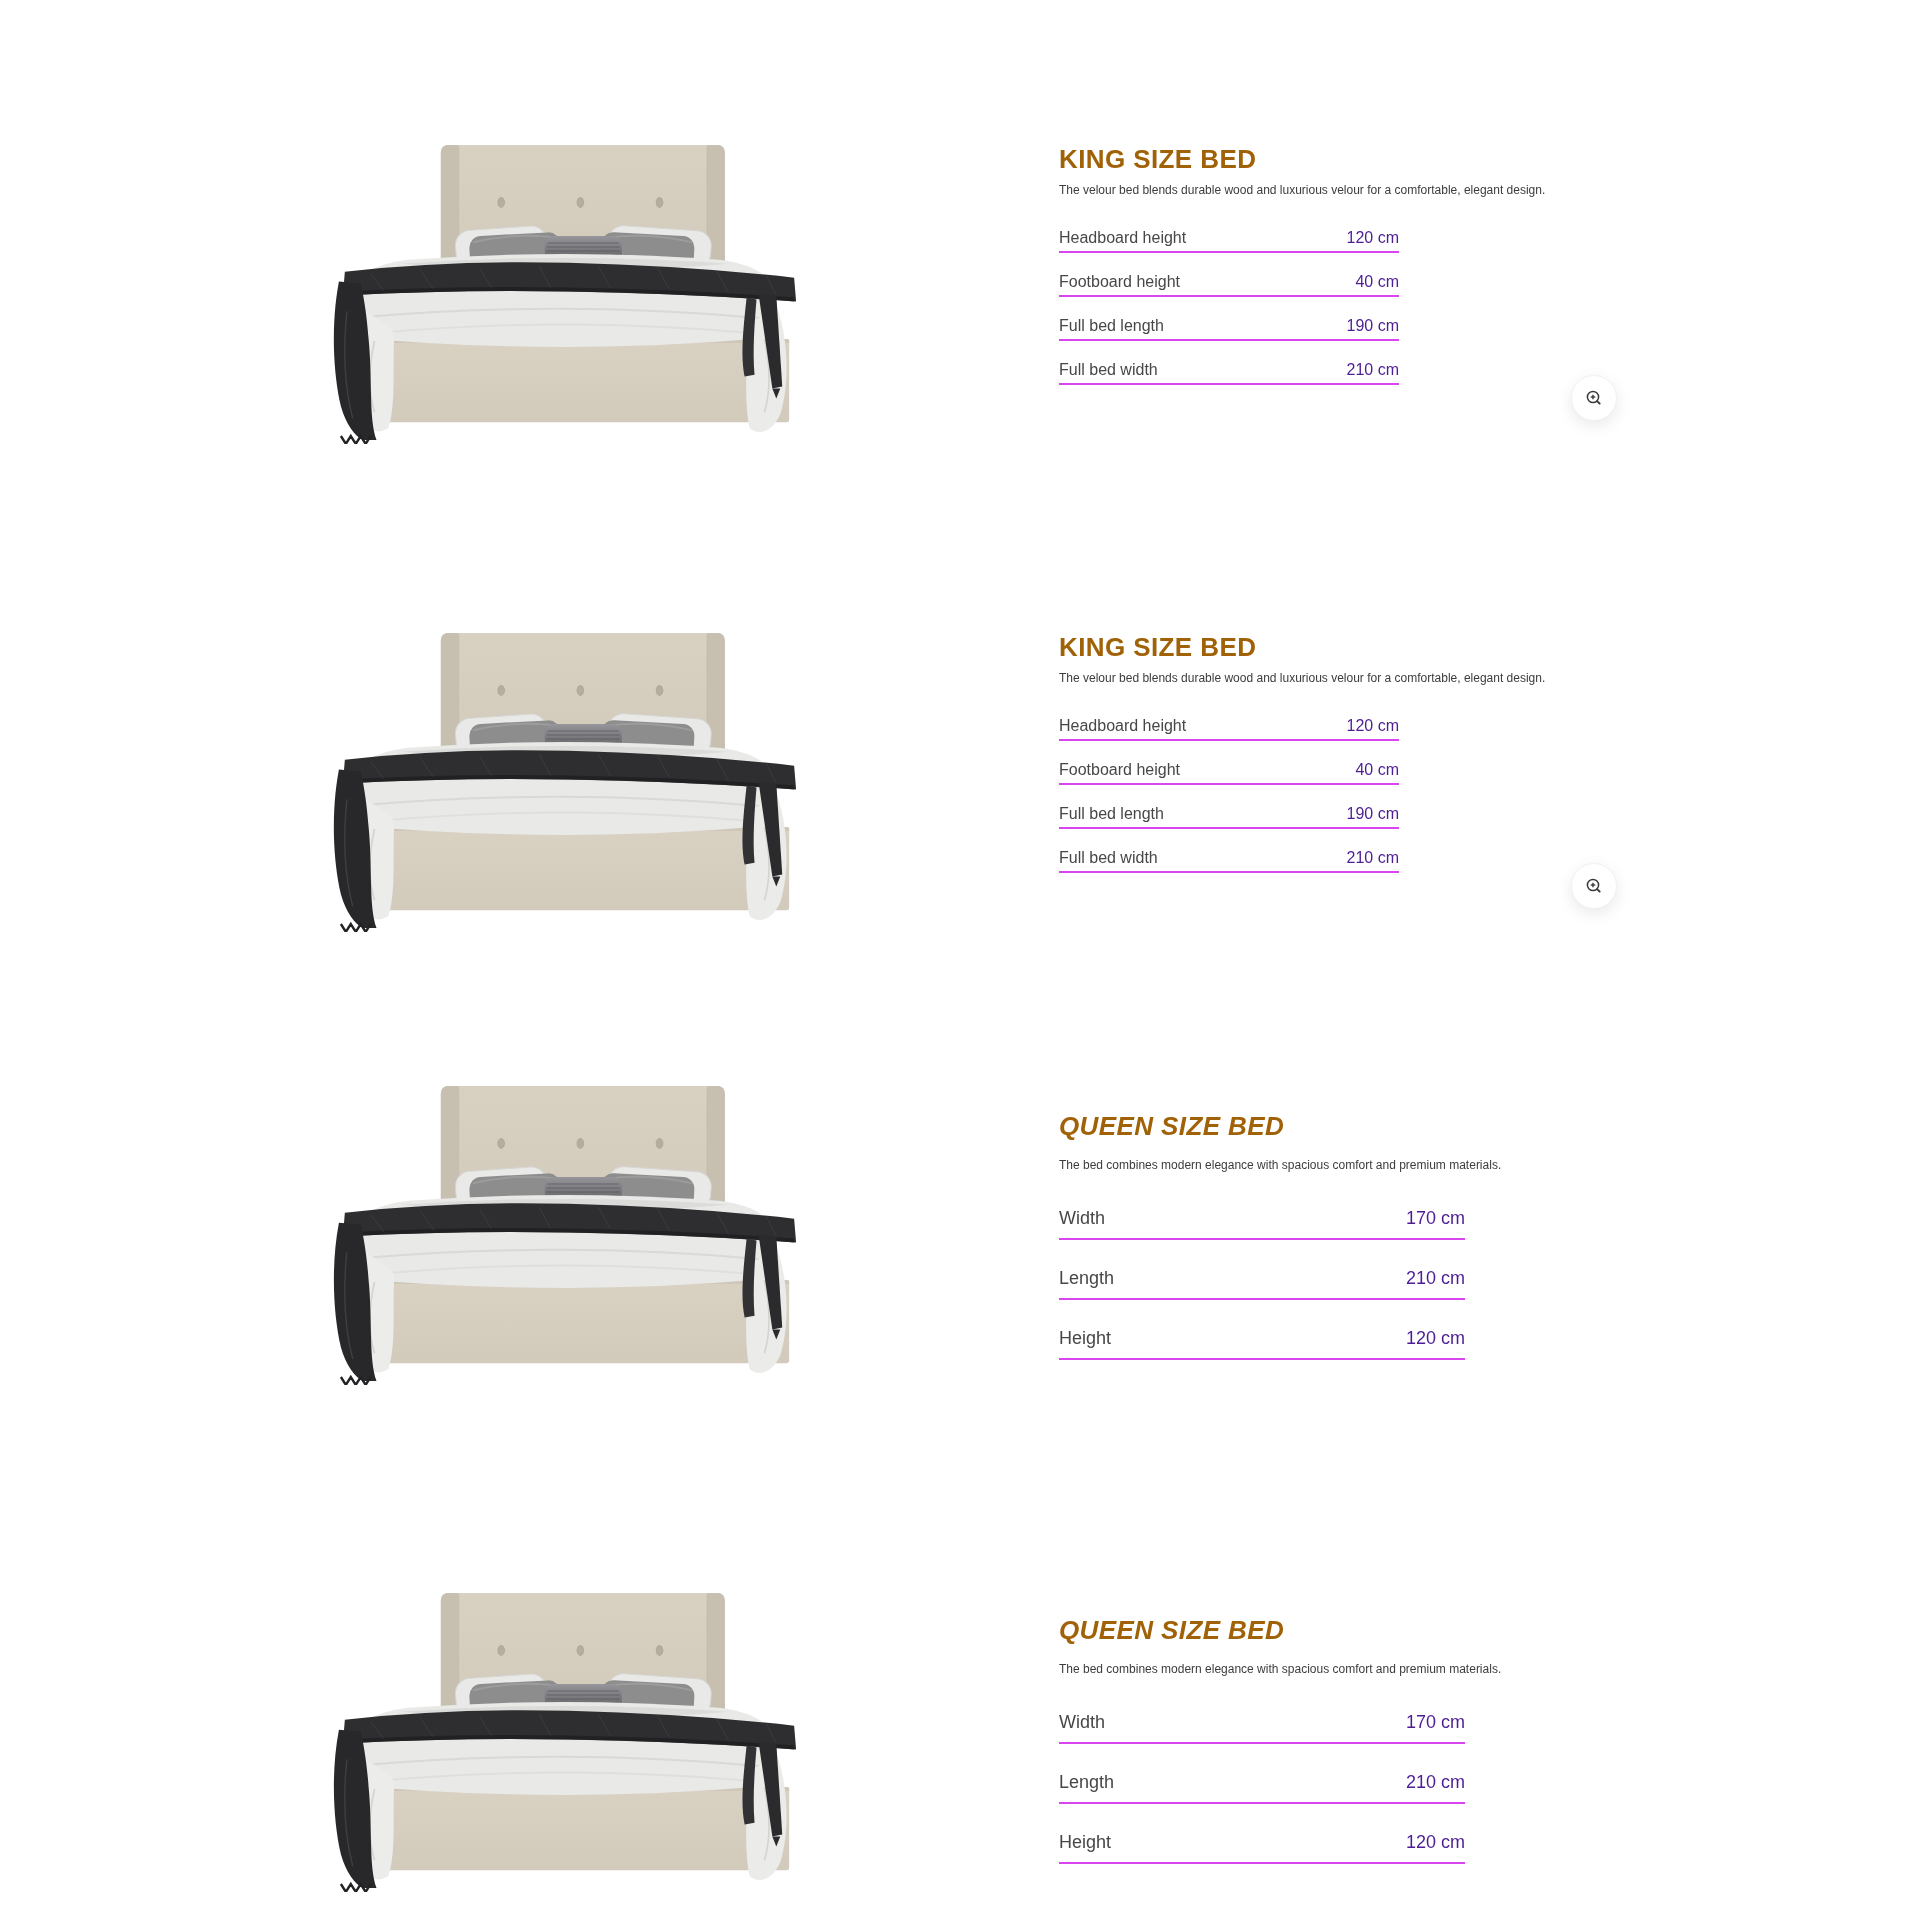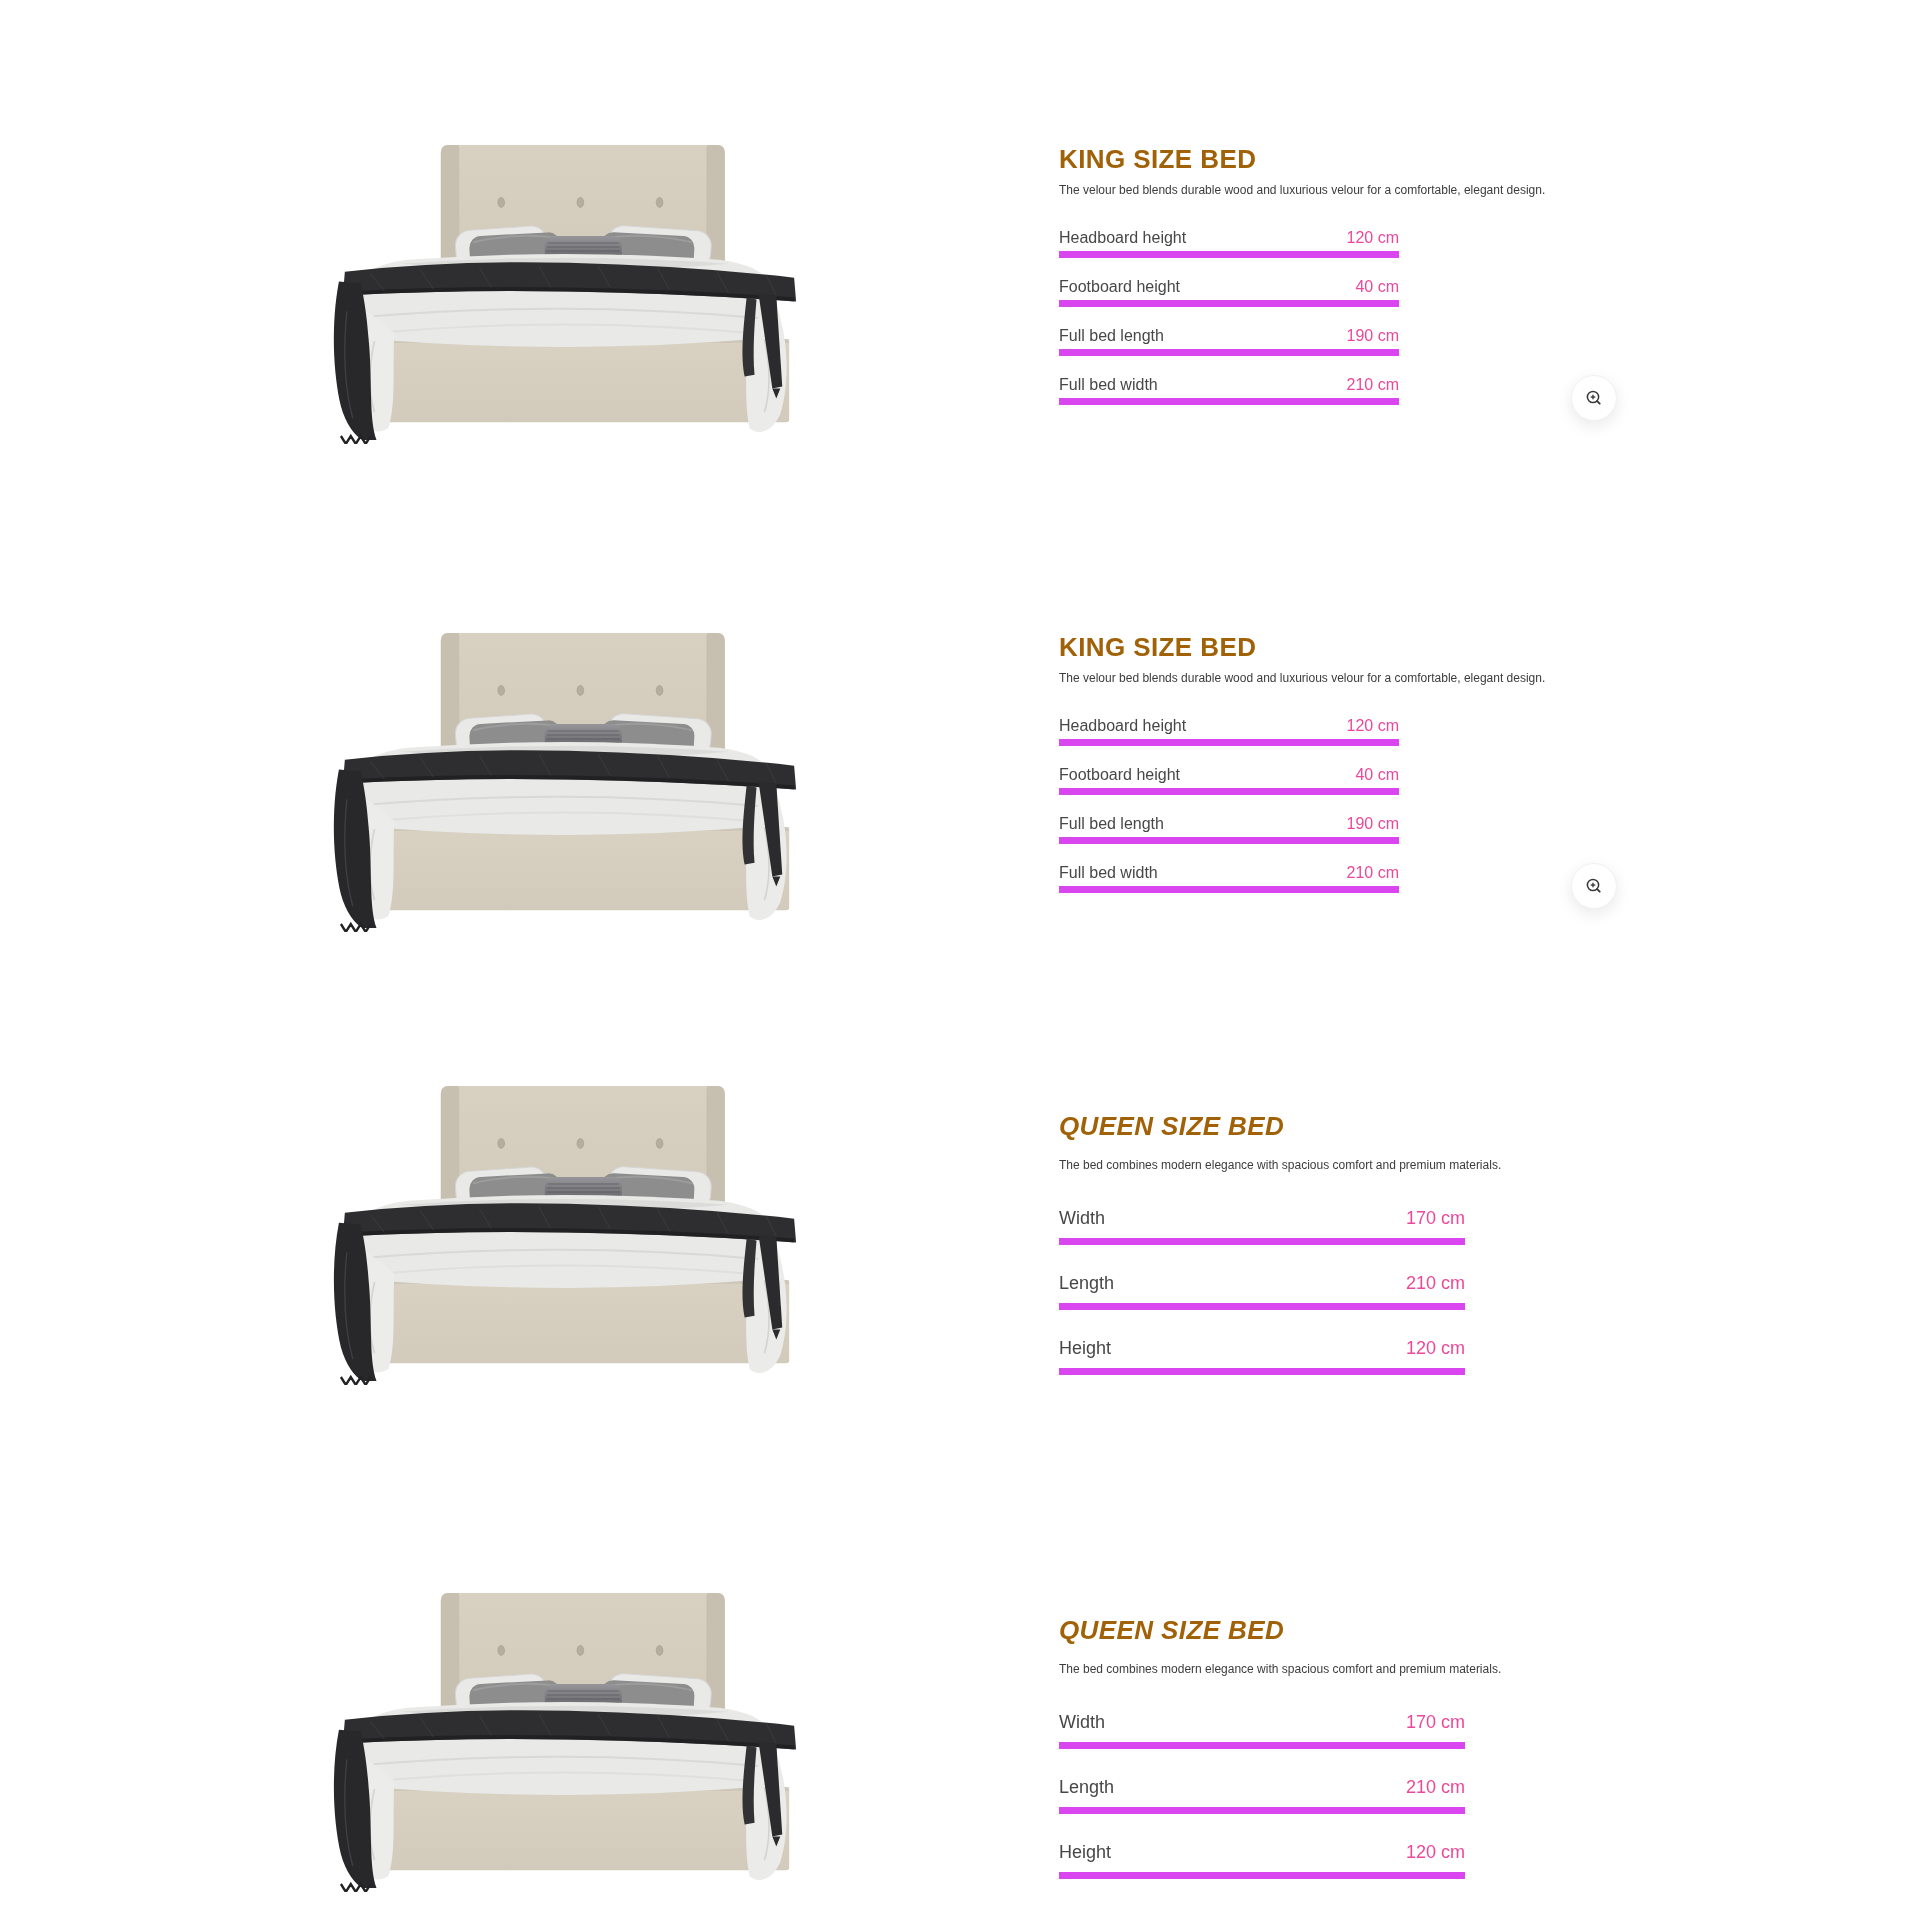--- a/index.html
+++ b/index.html
@@ -18,25 +18,25 @@
   .king  .title{font-size:26px;line-height:28px;}
   .queen .title{font-size:26px;line-height:34px;font-style:italic;}
 
   .desc{color:#3c3c3c;margin:8px 0 0;}
   .king  .desc{font-size:12px;line-height:19.3px;width:579px;}
   .queen .desc{font-size:12px;line-height:29px;width:500px;}
 
   .specs{margin-top:28px;}
   .queen .specs{margin-top:27px;}
   .spec-row{display:flex;justify-content:space-between;align-items:flex-end;
-            border-bottom:7px solid #d946ef;}
+            border-bottom:2px solid #d946ef;}
   .king  .spec-row{width:340px;font-size:16px;line-height:20px;padding-bottom:3px;margin-bottom:19px;}
   .queen .spec-row{width:406px;font-size:18px;line-height:22px;padding-bottom:9px;margin-bottom:27px;}
   .spec-label{color:#474747;}
-  .spec-value{color:#ec4899;}
+  .spec-value{color:#4c1d95;}
 
   
   .zoom-btn{position:absolute;left:1571px;width:46px;height:46px;border-radius:50%;
             background:#fff;border:1px solid #f1f1f1;box-shadow:0 5px 16px rgba(0,0,0,.09);
             display:flex;align-items:center;justify-content:center;cursor:pointer;padding:0;}
   .zoom-btn-1{top:375px}.zoom-btn-2{top:863px}
   .hidden-defs{position:absolute;width:0;height:0;overflow:hidden;}
 </style>
 </head>
 <body>

